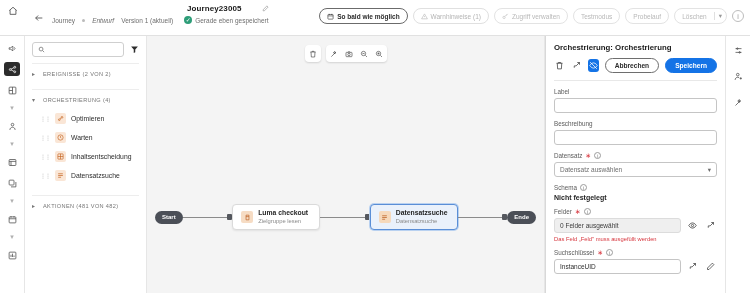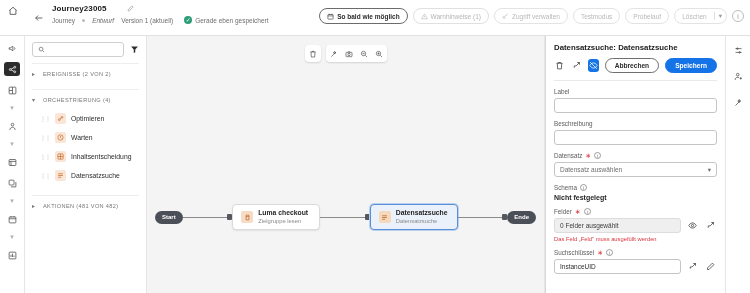--- a/index.html
+++ b/index.html
@@ -14,21 +14,21 @@
 
   
   .header {
     height: 36px; display: flex; align-items: flex-start;
     border-bottom: 1px solid #e1e1e1; background: #fff; position: relative;
     flex: 0 0 36px;
   }
   .hdr-home { width: 26px; height: 36px; display: flex; align-items: flex-start; justify-content: center; padding-top: 6px; }
   .hdr-back { width: 26px; height: 36px; display:flex; align-items: center; justify-content: center; }
   .hdr-titlewrap { padding-top: 4px; min-width: 150px; }
-  .hdr-titlerow { display: flex; align-items: center; gap: 20px; }
+  .hdr-titlerow { display: flex; align-items: center; gap: 20px; justify-content: flex-end; }
   .hdr-title { font-size: 8px; font-weight: bold; color: #1a1a1a; letter-spacing: .1px; }
   .hdr-meta { display: flex; align-items: center; gap: 7px; margin-top: 3px; font-size: 6.5px; color: #6e6e6e; }
   .hdr-meta .dot { width: 3px; height: 3px; border-radius: 50%; background: #bbb; display: inline-block; }
   .hdr-status { font-style: italic; }
   .saved { display: flex; align-items: center; gap: 3px; margin-left: 4px; }
   .check-circle { width: 8px; height: 8px; border-radius: 50%; background: #2d9d78; display: flex; align-items: center; justify-content: center; color:#fff; font-size:6px; line-height:1;}
   .hdr-actions { margin-left: auto; display: flex; align-items: center; gap: 5px; padding: 8px 6px 0 0; }
   .btn {
     border: 1px solid #c9c9c9; border-radius: 9px; background: #fff;
     height: 16px; padding: 0 7px; display: inline-flex; align-items: center; gap: 3px;
@@ -409,21 +409,21 @@
           </span>
         </div>
         <div class="edge"></div>
         <div class="port"></div>
         <div class="pill">Ende</div>
       </div>
     </div>
 
     <div class="panel">
       <div class="panel-hdr">
-        <div class="panel-title">Datensatzsuche: Datensatzsuche</div>
+        <div class="panel-title">Orchestrierung: Orchestrierung</div>
         <div class="panel-btnrow">
           <span class="pico">
             <svg width="9" height="9" viewBox="0 0 24 24" fill="none" stroke="#3a3a3a" stroke-width="2">
                 <path d="M4 6h16M9 6V4h6v2M6 6l1 15h10l1-15"></path>
               </svg>
           </span>
           <span class="pico">
             <svg width="9" height="9" viewBox="0 0 24 24" fill="none" stroke="#3a3a3a" stroke-width="2">
                 <path d="M20 4L11 13M11 13H6v5"></path>
                 <path d="M20 4v6M20 4h-6"></path>

